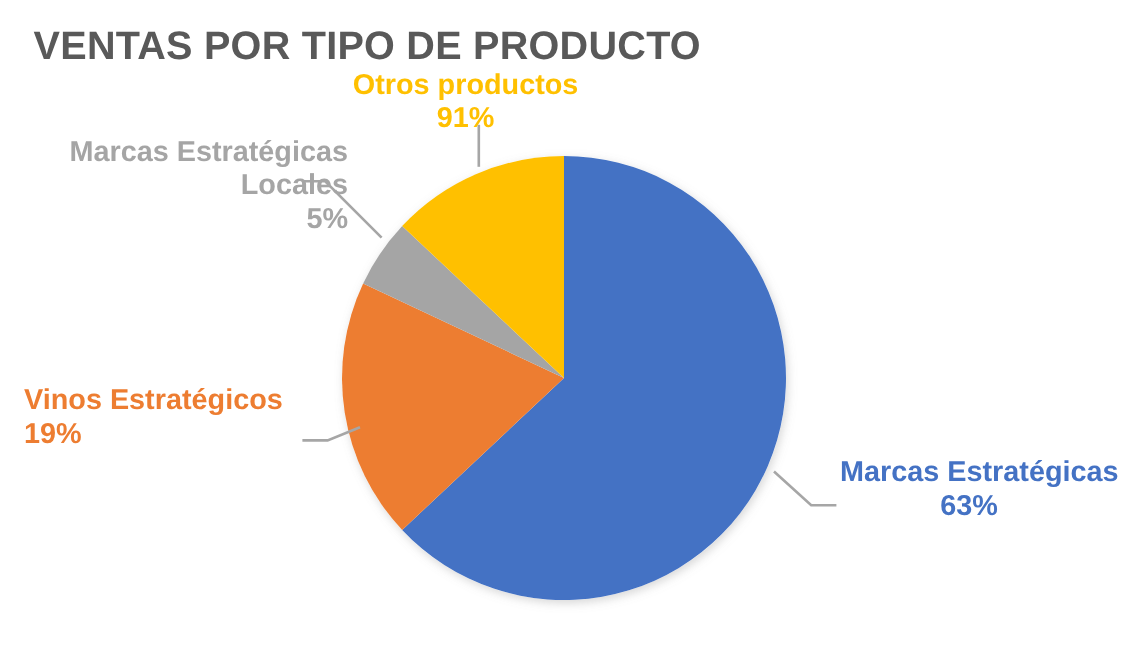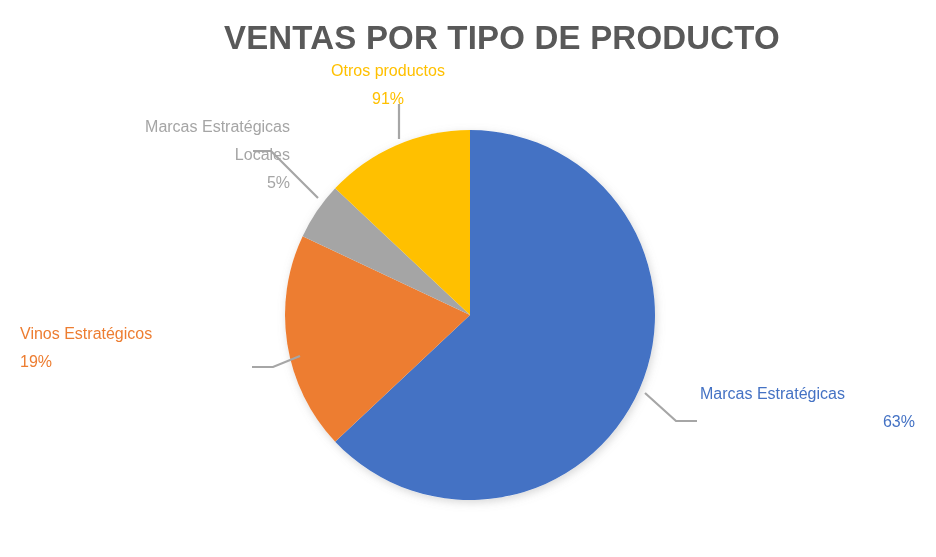--- a/index.html
+++ b/index.html
@@ -21,43 +21,44 @@
     height: 557px;
     background: #ffffff;
   }
 
   
   #chart-title {
     position: absolute;
     left: 0;
     top: 18px;
     width: 780px;
-    text-align: right;
+    text-align: left;
     font-size: 33px;
     font-weight: bold;
     color: #595959;
     letter-spacing: 0.2px;
     line-height: 40px;
     white-space: nowrap;
+    padding-left: 28px;
   }
 
   
   #pie-svg {
     position: absolute;
     left: 0;
     top: 0;
     width: 936px;
     height: 557px;
   }
 
   
   .data-label {
     position: absolute;
-    font-size: 16px;
-    font-weight: normal;
+    font-size: 24px;
+    font-weight: bold;
     line-height: 28px;
     white-space: nowrap;
   }
   .data-label .dl-pct {
     display: block;
   }
   .dl-name { display: block; }
 
   #label-otros {
     left: 283px;
@@ -90,21 +91,21 @@
   #label-internacionales .dl-name,
   #label-internacionales .dl-pct,
   #label-otros .dl-name,
   #label-otros .dl-pct,
   #label-locales .dl-name,
   #label-locales .dl-pct,
   #label-vinos .dl-name,
   #label-vinos .dl-pct {
     text-align: inherit;
   }
-  #label-internacionales .dl-pct { text-align: right; width: 215px; }
+  #label-internacionales .dl-pct { text-align: center; width: 215px; }
 </style>
 </head>
 <body>
 
 <div id="chart-root">
 
   <div id="chart-title">VENTAS POR TIPO DE PRODUCTO</div>
 
   <svg id="pie-svg" viewBox="0 0 936 557">
     <defs>

